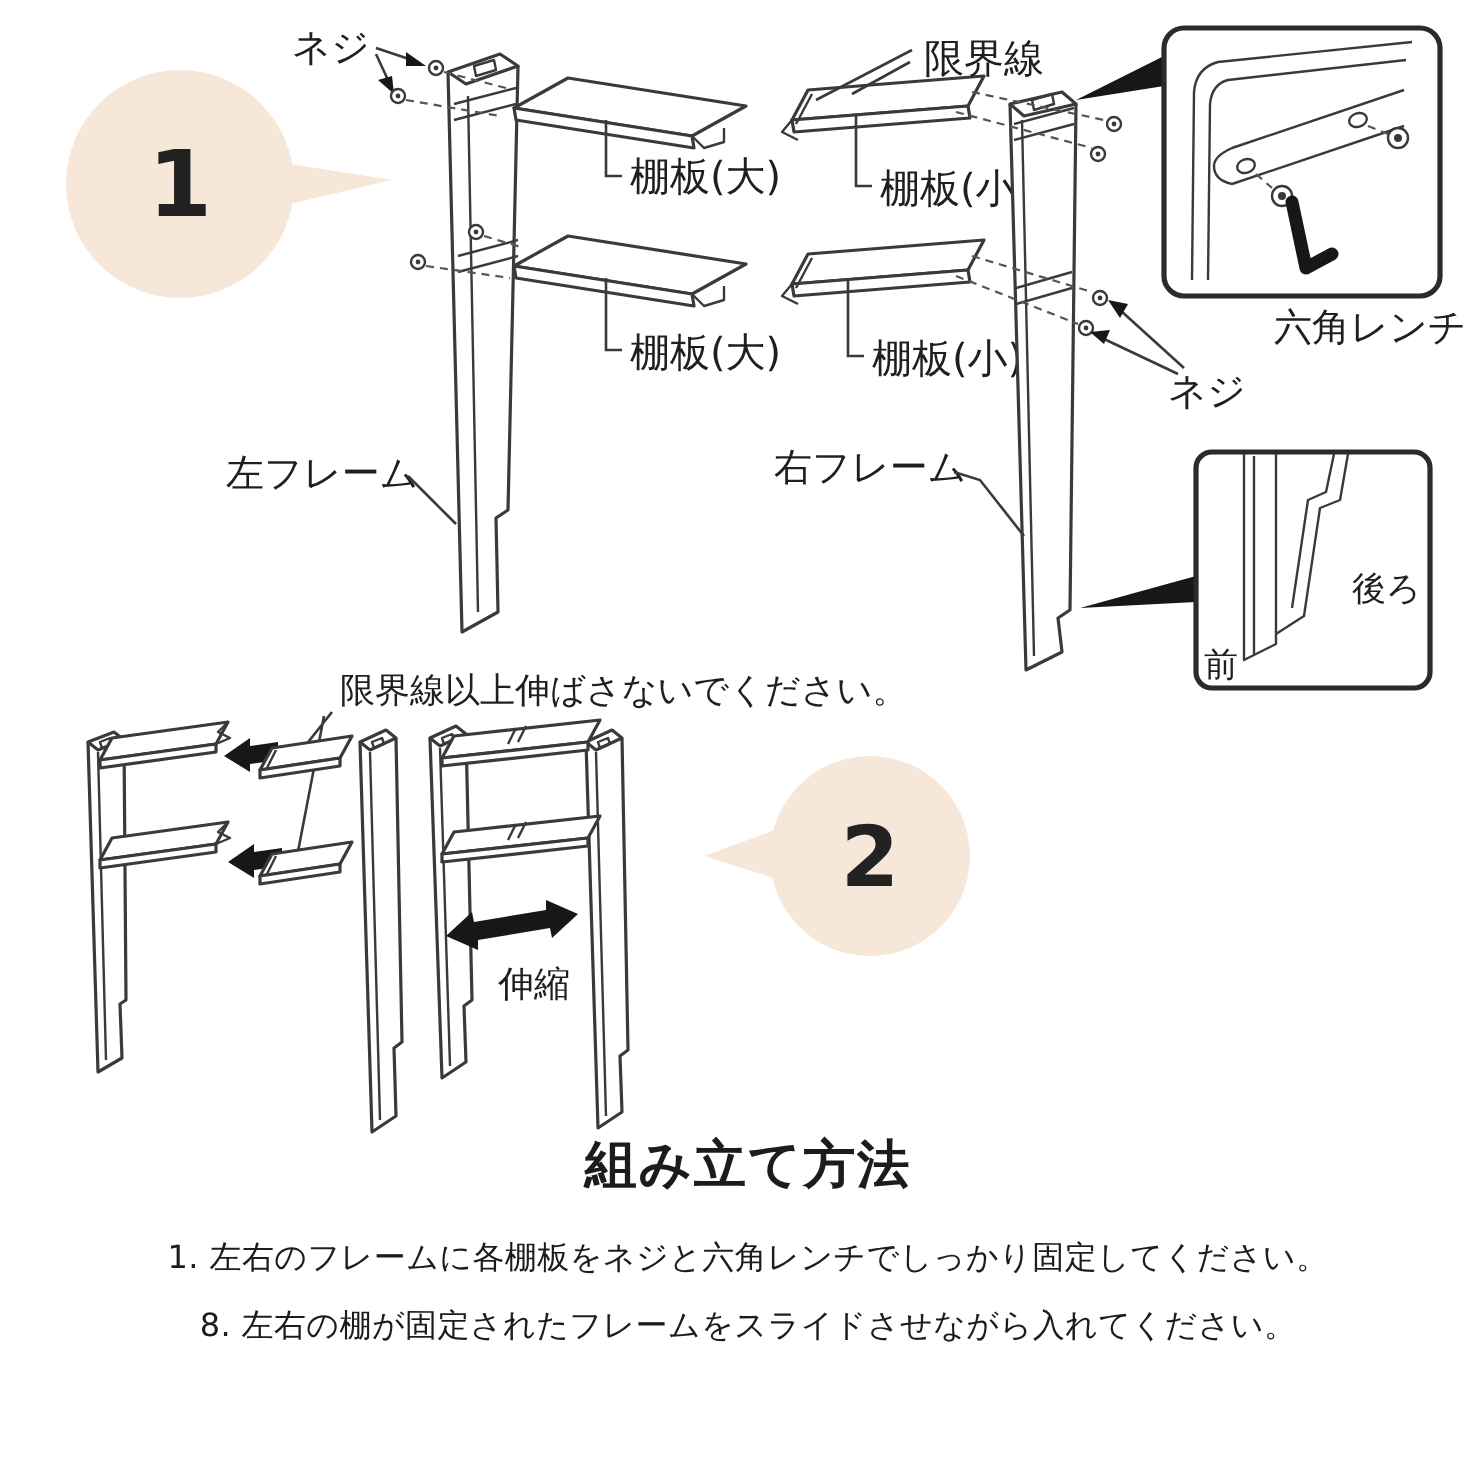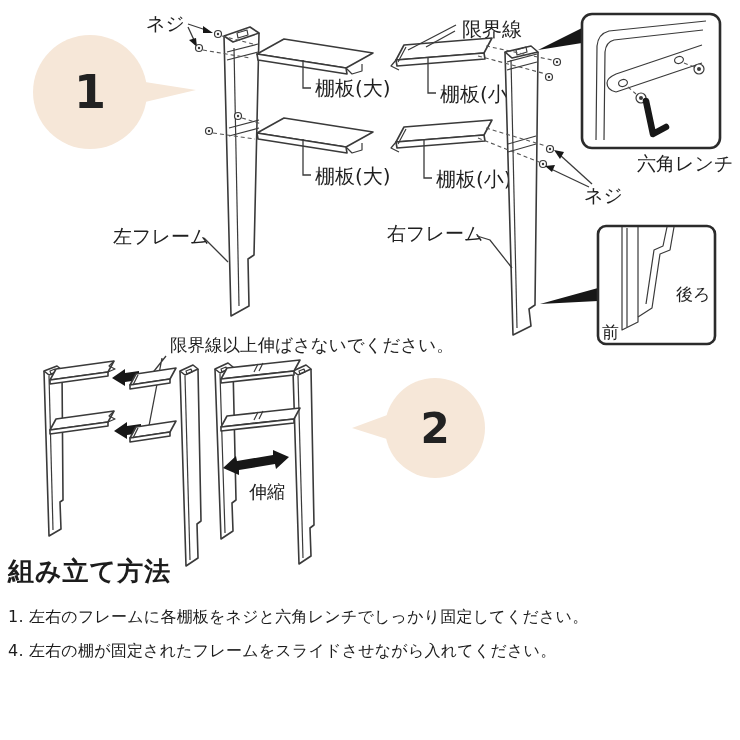--- a/index.html
+++ b/index.html
@@ -9,21 +9,21 @@
   svg text{font-family:"DejaVu Sans","Liberation Sans",sans-serif;fill:#1f1f1f;}
   .outline{fill:#ffffff;stroke:#3a3a3a;stroke-width:1.6;stroke-linejoin:round;}
   .thin{fill:none;stroke:#3a3a3a;stroke-width:1.2;stroke-linejoin:round;}
   .leader{fill:none;stroke:#3a3a3a;stroke-width:1.3;}
   .dashed{fill:none;stroke:#555555;stroke-width:1.1;stroke-dasharray:4 3;}
   .blackfill{fill:#171717;stroke:none;}
   .badge{fill:#f6e7d8;stroke:none;}
   .badge-num{font-weight:bold;fill:#222222;}
   .screw{fill:#ffffff;stroke:#3a3a3a;stroke-width:1.2;}
   .inset{fill:#ffffff;stroke:#2b2b2b;stroke-width:2.6;}
-  #instructions{position:absolute;left:8px;top:556px;width:732px;}
+  #instructions{position:absolute;left:8px;top:568px;width:732px;text-align:center;}
   #instructions .heading{font-size:26px;font-weight:bold;letter-spacing:1px;line-height:30px;margin:0 0 14px 0;}
   #instructions .line{font-size:16px;letter-spacing:0.2px;line-height:34px;white-space:nowrap;}
 </style>
 </head>
 <body>
 
 <div id="page">
 
 <svg width="740" height="590" viewBox="0 0 740 590">
 
@@ -234,16 +234,16 @@
     <polygon class="badge" points="352,428 390,414 390,440"></polygon>
     <circle class="badge" cx="435" cy="428" r="50"></circle>
     <text class="badge-num" x="435" y="443" font-size="42" text-anchor="middle">2</text>
   </g>
 
 </svg>
 
 <div id="instructions">
   <div class="heading">組み立て方法</div>
   <div class="line">1. 左右のフレームに各棚板をネジと六角レンチでしっかり固定してください。</div>
-  <div class="line">4. 左右の棚が固定されたフレームをスライドさせながら入れてください。</div>
+  <div class="line">8. 左右の棚が固定されたフレームをスライドさせながら入れてください。</div>
 </div>
 
 </div>
 
 </body></html>

